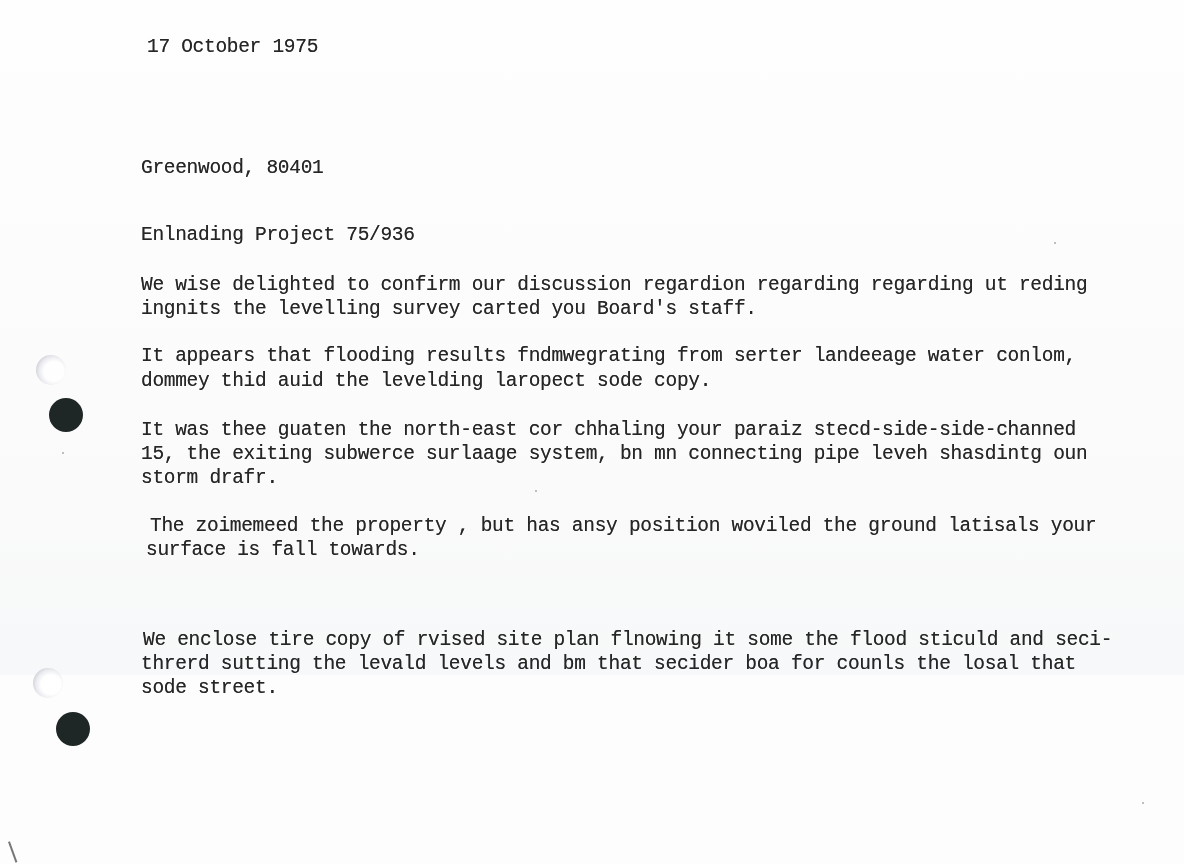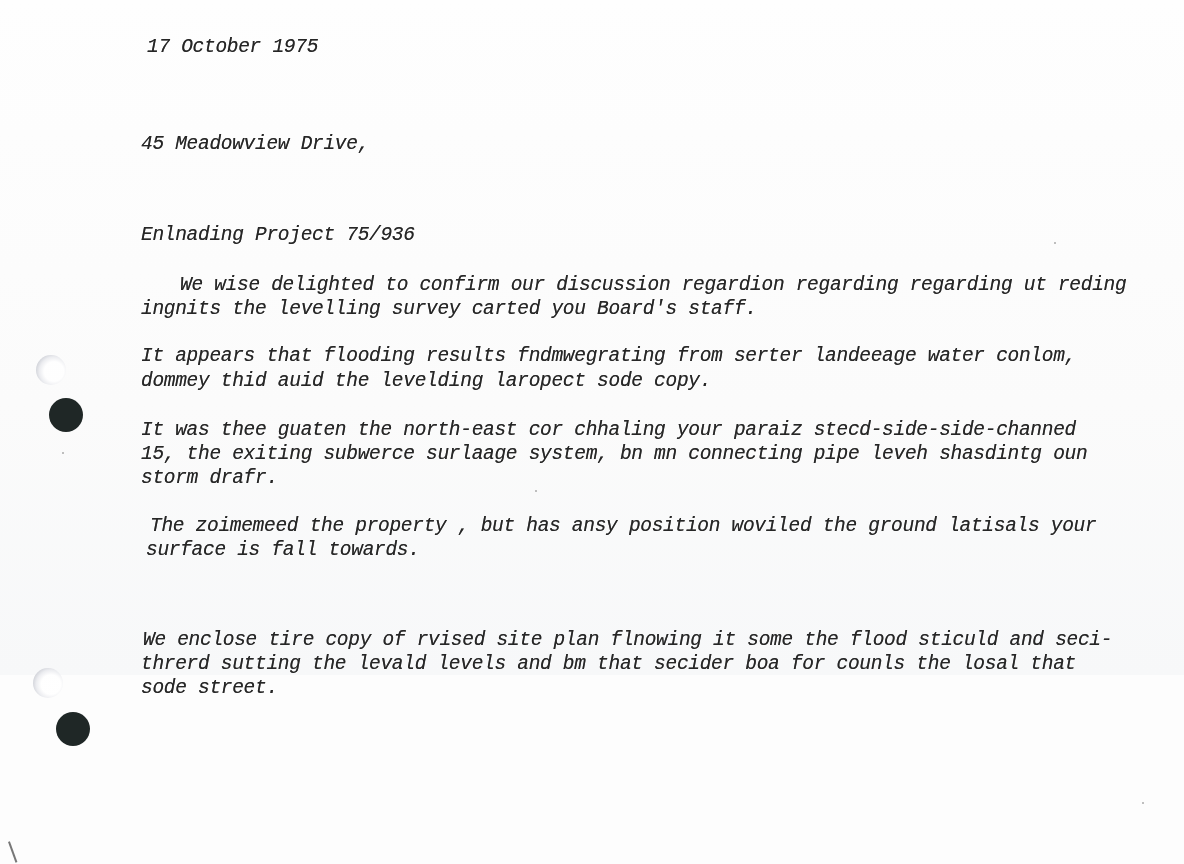--- a/index.html
+++ b/index.html
@@ -13,21 +13,20 @@
       position: relative;
       overflow: hidden;
       font-family: "Liberation Mono", "DejaVu Sans Mono", monospace;
       color: #262626;
     }
     .page {
       position: absolute;
       left: 0; top: 0;
       width: 1184px; height: 675px;
       background: linear-gradient(180deg, #fefefe 0%, #fbfbfb 60%, #f7f8f9 100%);
-      font-style: italic;
     }
     .line {
       position: absolute;
       white-space: pre;
       font-size: 19.5px;
       line-height: 24px;
       letter-spacing: -0.3px;
       text-shadow: 0 0 0.4px rgba(0,0,0,0.55);
     }
     .hole-dark {
@@ -69,26 +68,26 @@
   <div class="hole-dark" style="left:56px; top:712px;"></div>
 
   <div class="speck" style="left:62px; top:452px;"></div>
   <div class="speck" style="left:1054px; top:242px;"></div>
   <div class="speck" style="left:1142px; top:802px;"></div>
   <div class="speck" style="left:535px; top:490px;"></div>
   <div class="edge-mark"></div>
 
   <div class="line" style="left:147px; top:35px;">17 October 1975</div>
 
-  <div class="line" style="left:141px; top:132px;">45 Meadowview Drive,</div>
+  <div class="line" style="left:141px; top:156px;">Greenwood, 80401</div>
 
   <div class="line" style="left:141px; top:223px;">Enlnading Project 75/936</div>
 
   <div>
-    <div class="line" style="left:141px; top:273px;margin-left:39px;">We wise delighted to confirm our discussion regardion regarding regarding ut reding</div>
+    <div class="line" style="left:141px; top:273px;">We wise delighted to confirm our discussion regardion regarding regarding ut reding</div>
     <div class="line" style="left:141px; top:297px;">ingnits the levelling survey carted you Board's staff.</div>
   </div>
 
   <div>
     <div class="line" style="left:141px; top:344px;">It appears that flooding results fndmwegrating from serter landeeage water conlom,</div>
     <div class="line" style="left:141px; top:369px;">dommey thid auid the levelding laropect sode copy.</div>
   </div>
 
   <div>
     <div class="line" style="left:141px; top:418px;">It was thee guaten the north-east cor chhaling your paraiz stecd-side-side-channed</div>

